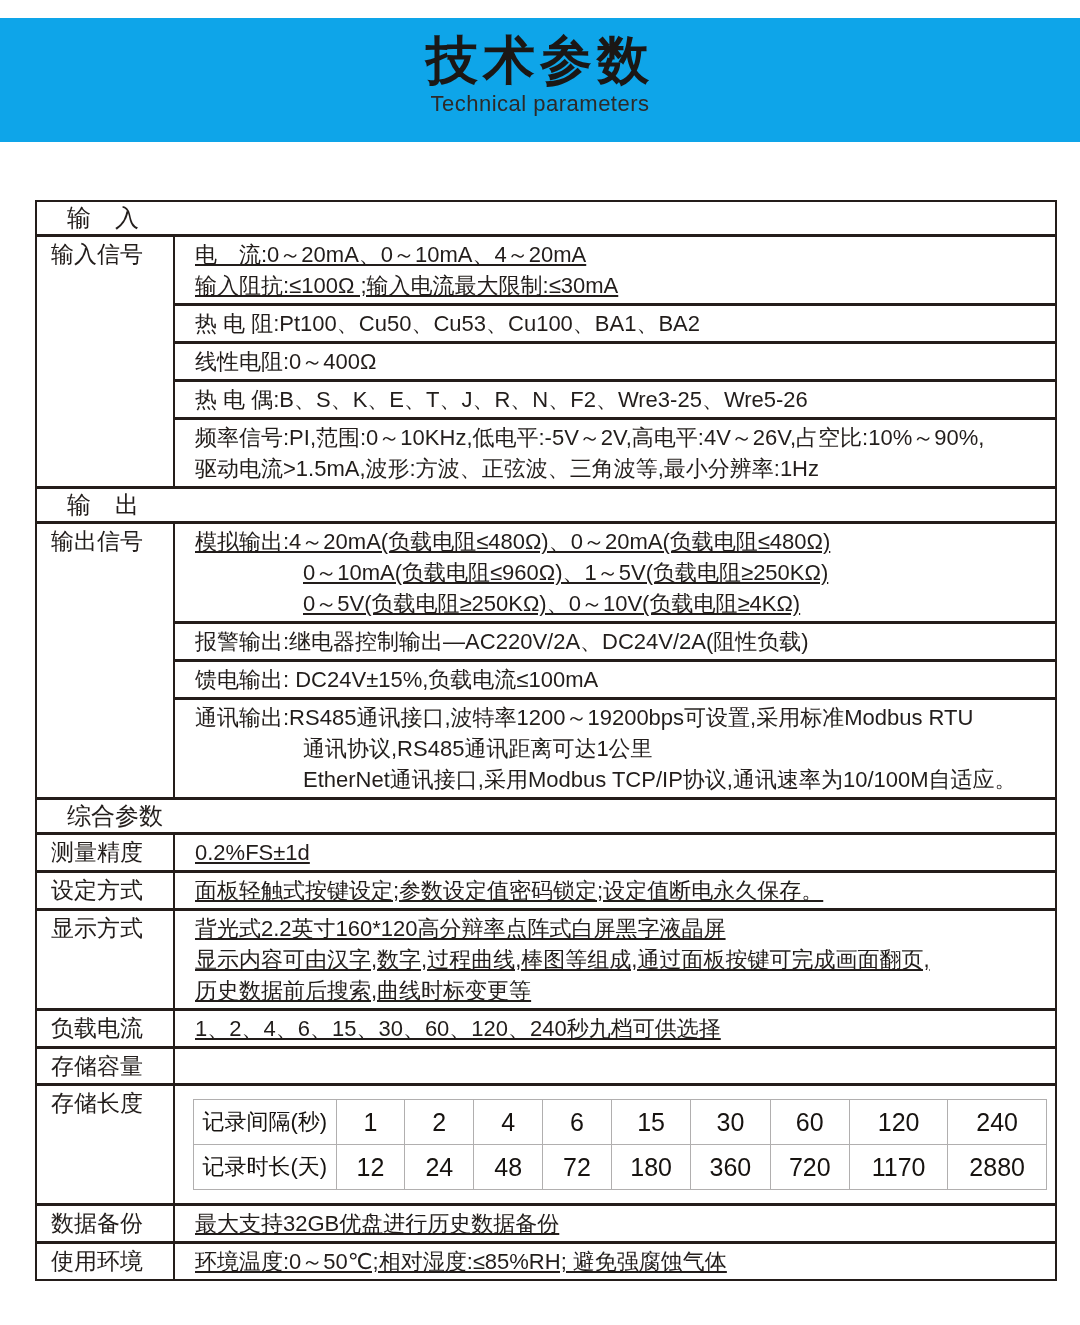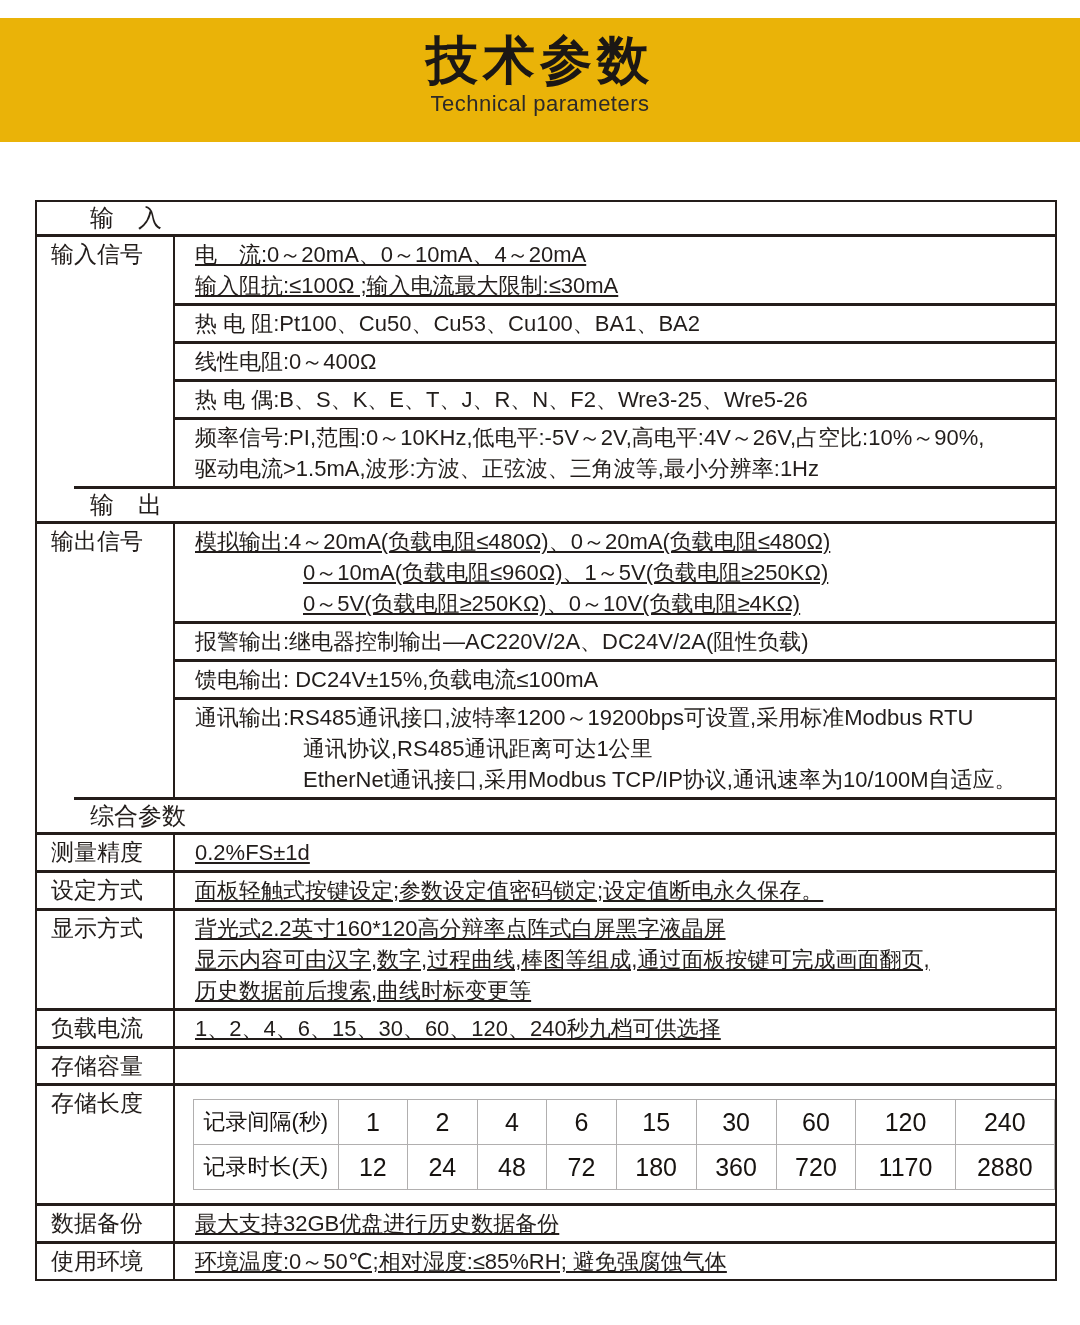--- a/index.html
+++ b/index.html
@@ -2,38 +2,38 @@
 <html lang="zh"><head>
 <meta charset="utf-8">
 <style>
   html,body{margin:0;padding:0;}
   body{
     width:1080px;height:1325px;background:#ffffff;
     font-family:"Liberation Sans","DejaVu Sans",sans-serif;
     color:#221d1b;-webkit-font-smoothing:antialiased;
   }
   
-  .band{margin-top:18px;height:124px;background:#eab308;text-align:center;overflow:hidden;}
+  .band{margin-top:18px;height:124px;background:#0ea5e9;text-align:center;overflow:hidden;}
   .band h1{margin:0;padding-top:12px;font-size:52px;line-height:60px;font-weight:bold;
            letter-spacing:5px;color:#1b1715;}
   .band .subtitle{font-size:22px;line-height:28px;color:#2d2a29;letter-spacing:0.5px;}
   
   .spec-table{margin:58px 23px 0 35px;border:2px solid #241d1a;background:#fff;}
   .row{display:flex;border-top:3px solid #241d1a;}
   .row:first-child{border-top:none;}
-  .section{padding:1px 0 1px 16px;font-size:24px;line-height:30px;margin-left:37px;}
+  .section{padding:1px 0 1px 30px;font-size:24px;line-height:30px;}
   .label{flex:0 0 138px;box-sizing:border-box;border-right:2px solid #241d1a;
          padding:2px 0 2px 14px;font-size:23px;line-height:30px;}
   .content{flex:1;display:flex;flex-direction:column;min-width:0;}
   .cell{border-top:3px solid #241d1a;padding:2px 8px 2px 20px;}
   .cell:first-child{border-top:none;text-decoration:underline;}
   .ln{font-size:22px;line-height:31px;}
   .ln.indent{padding-left:108px;}
   
-  .storage-wrap{padding:13px 0 13px 18px;}
+  .storage-wrap{padding:13px 8px 13px 18px;}
   table.storage{border-collapse:collapse;}
   table.storage td{border:1px solid #b1afaf;text-align:center;height:44px;
                    font-size:25px;color:#171310;padding:0 4px;}
   table.storage td.h{font-size:22px;width:146px;}
   td.c-sm{width:64px;} td.c-md{width:74px;} td.c-lg{width:94px;}
 </style>
 </head>
 <body>
 
 <div>

